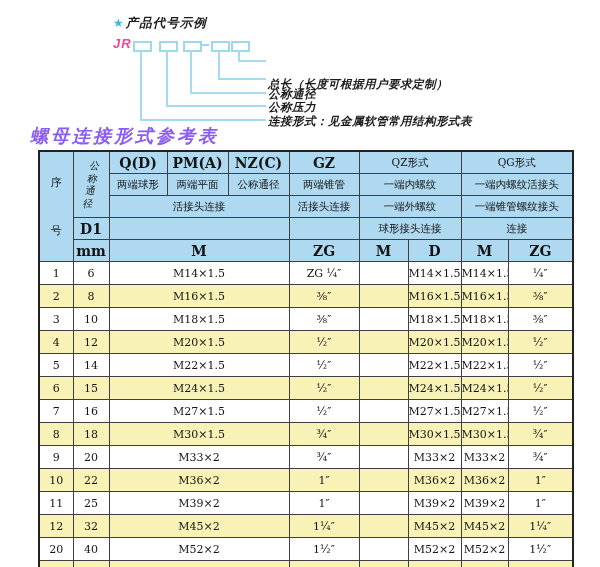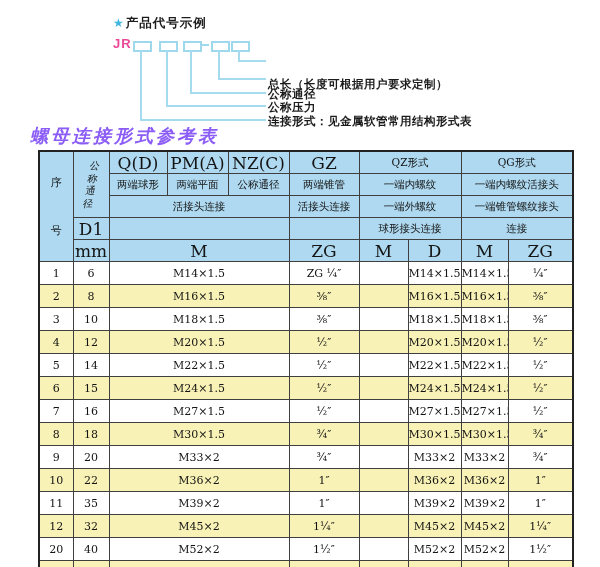--- a/index.html
+++ b/index.html
@@ -1,41 +1,41 @@
 <!DOCTYPE html>
 <html><head>
 <meta charset="utf-8">
 <style>
   html,body{margin:0;padding:0;}
   body{width:600px;height:567px;position:relative;background:#ffffff;
        font-family:"Liberation Sans","DejaVu Sans",sans-serif;overflow:hidden;}
 
   
-  .diagram{position:absolute;left:0;top:0;width:600px;height:150px;}
+  .diagram{position:absolute;left:0;top:0;width:600px;height:150px;font-style:italic;}
   .star-title{position:absolute;left:113px;top:15px;font-size:12.5px;font-weight:bold;color:#1c1c1c;letter-spacing:1px;}
   .star-title .star{color:#3fb6e0;margin-right:1px;font-size:12px;}
   .jr{position:absolute;left:113px;top:36px;font-size:13px;font-weight:bold;color:#ec4899;letter-spacing:1px;}
   .code-box{position:absolute;top:41px;width:15px;height:7px;border:2px solid #9ed8ec;background:#fff;}
   .dash-sep{position:absolute;top:44px;width:9px;height:2px;background:#9ed8ec;}
   .vline{position:absolute;width:2px;background:#a5dbee;}
   .hline{position:absolute;height:2px;background:#a5dbee;}
   .dlabel{position:absolute;left:268px;font-size:11.5px;font-weight:600;color:#1b1b1b;white-space:nowrap;letter-spacing:0.5px;}
 
   
   .tbl-title{position:absolute;left:30px;top:124px;font-size:18px;font-weight:bold;font-style:italic;
              font-family:"Liberation Serif","DejaVu Serif",serif;color:#8b5cf6;letter-spacing:3px;}
 
   
   table.ref{position:absolute;left:38px;top:150px;border-collapse:collapse;table-layout:fixed;
             width:534px;font-family:"DejaVu Serif","Liberation Serif",serif;color:#141414;}
   table.ref th,table.ref td{border:1px solid #3f3f3f;padding:0;text-align:center;vertical-align:middle;
             font-weight:normal;overflow:hidden;white-space:nowrap;}
   table.ref{border:2px solid #222;}
   thead th{background:#aed9f0;font-size:10.5px;height:21px;}
-  thead th.latin{font-size:17px;}
+  thead th.latin{font-size:14px;font-weight:bold;}
   tbody td{font-size:11px;height:22px;background:#ffffff;}
   tbody tr.alt td{background:#f8f2b6;}
   th.seq-head{font-size:11px;}
   .seq-vert{display:flex;flex-direction:column;align-items:center;justify-content:space-around;height:96px;}
   .nominal-vert{display:flex;flex-direction:column;align-items:center;justify-content:center;
                 line-height:12.5px;font-size:10px;transform:skewX(-10deg);}
 </style>
 </head>
 <body>
 
@@ -234,21 +234,21 @@
         <td>22</td>
         <td colspan="3">M36×2</td>
         <td>1″</td>
         <td></td>
         <td>M36×2</td>
         <td>M36×2</td>
         <td>1″</td>
       </tr>
       <tr>
         <td>11</td>
-        <td>35</td>
+        <td>25</td>
         <td colspan="3">M39×2</td>
         <td>1″</td>
         <td></td>
         <td>M39×2</td>
         <td>M39×2</td>
         <td>1″</td>
       </tr>
       <tr class="alt">
         <td>12</td>
         <td>32</td>

